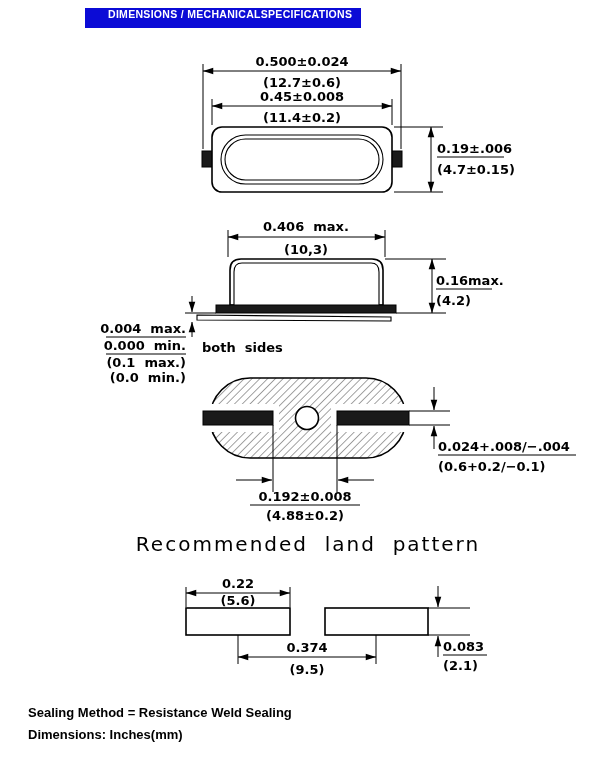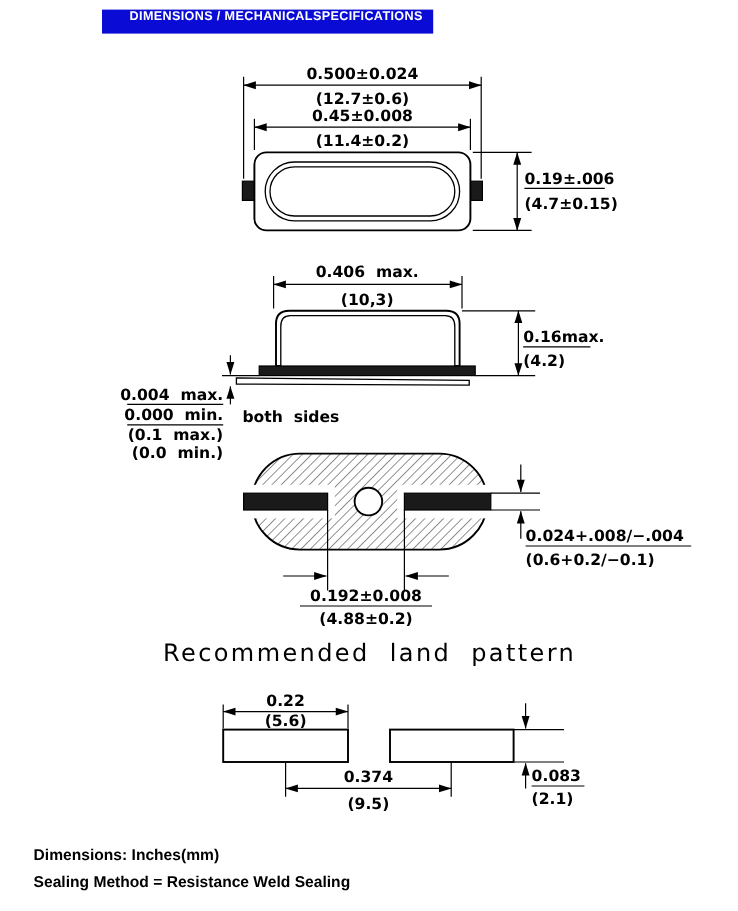--- a/index.html
+++ b/index.html
@@ -173,17 +173,17 @@
         <line x1="438" y1="586" x2="438" y2="607" marker-end="url(#arr)"></line>
         <line x1="438" y1="657" x2="438" y2="636" marker-end="url(#arr)"></line>
         <line x1="443" y1="655" x2="487" y2="655"></line>
       </g>
       <text class="dim" x="443" y="651">0.083</text>
       <text class="dim" x="443" y="670">(2.1)</text>
     </g>
   </svg>
 
   <div class="footer">
+    <div>Sealing Method = Resistance Weld Sealing</div>
     <div>Dimensions: Inches(mm)</div>
-    <div>Sealing Method = Resistance Weld Sealing</div>
   </div>
 
 </div>
 
 </body></html>

